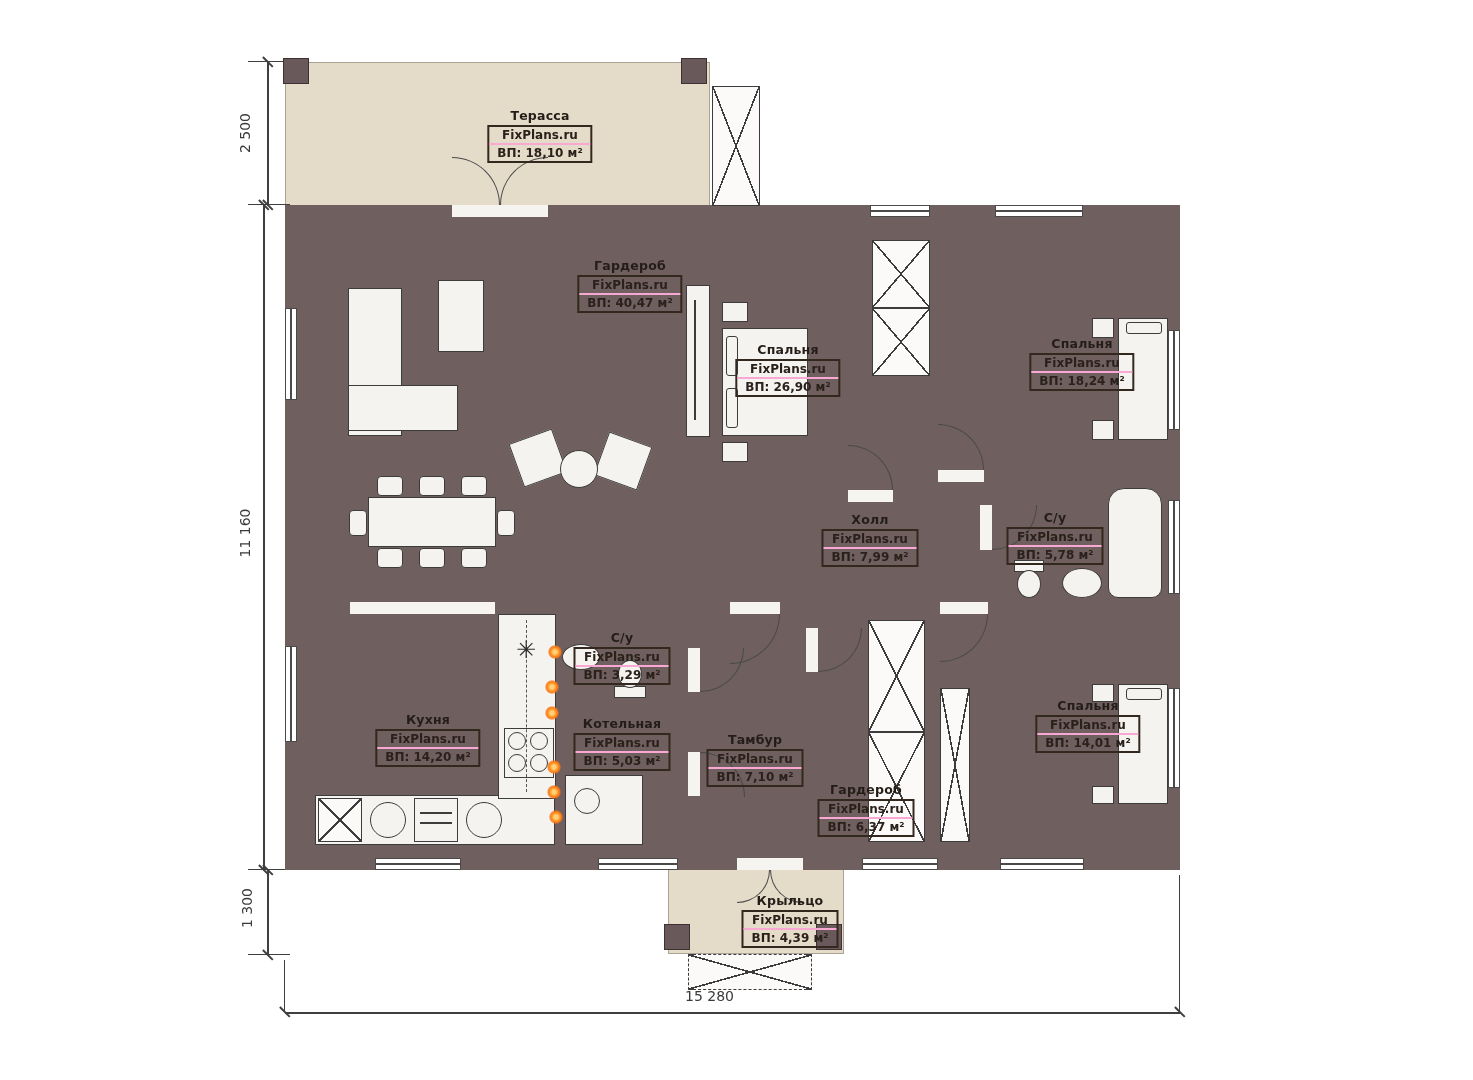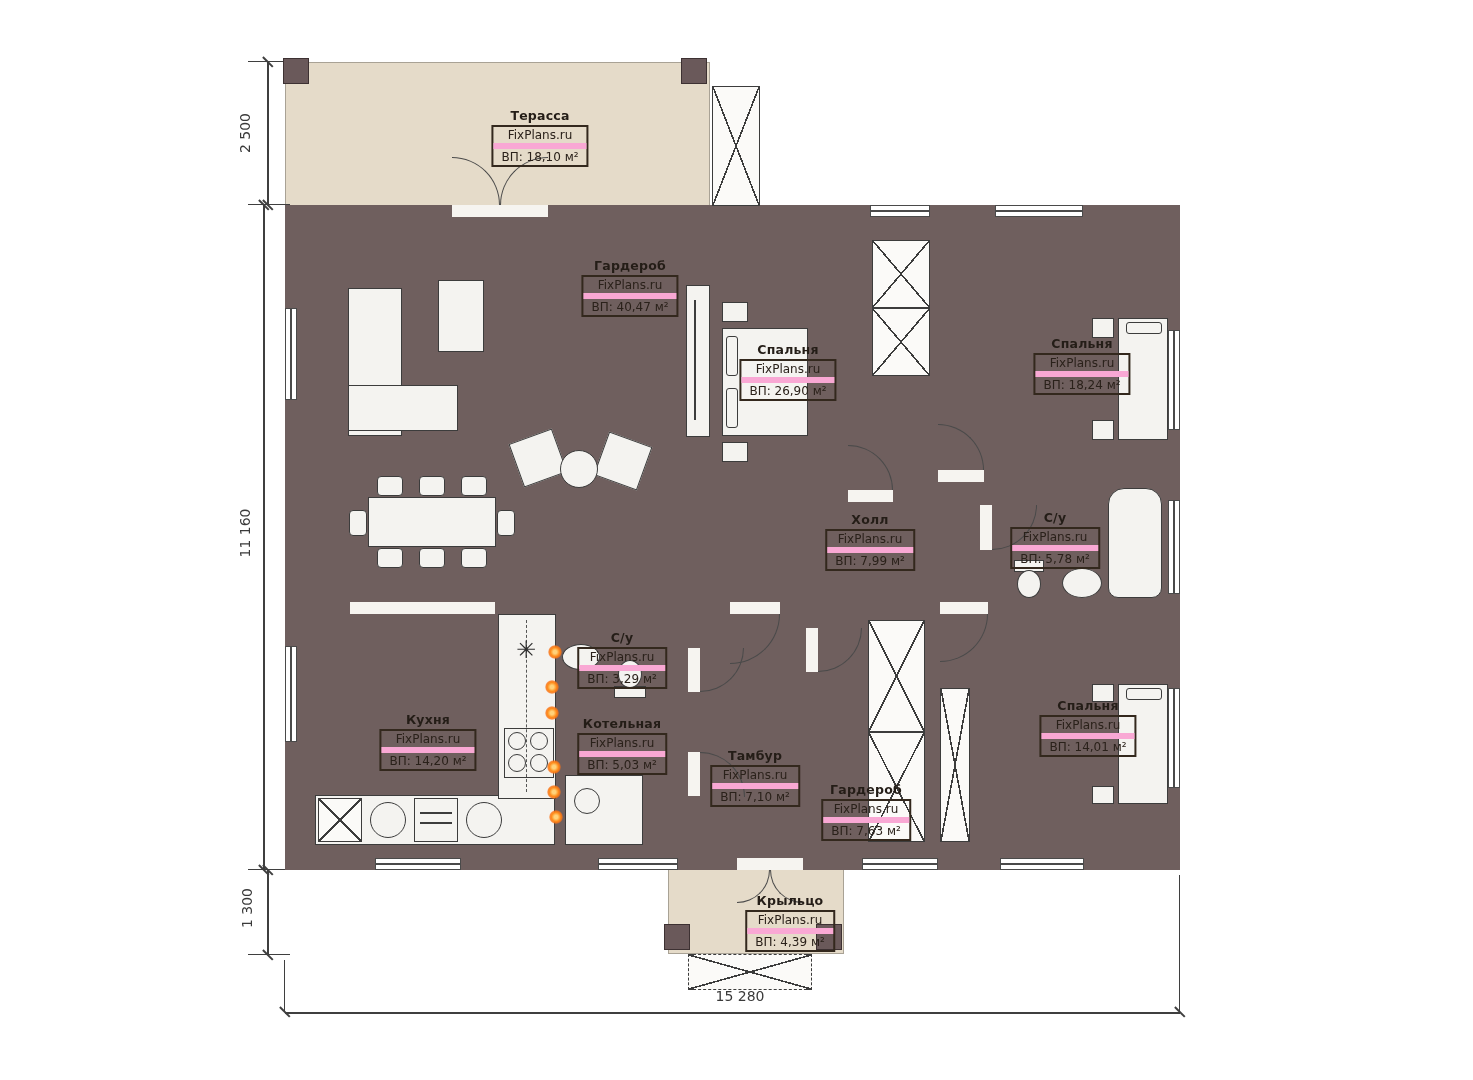--- a/index.html
+++ b/index.html
@@ -42,22 +42,22 @@
     linear-gradient(to bottom right, transparent calc(50% - .8px), #3c3c3c calc(50% - .8px) calc(50% + .8px), transparent calc(50% + .8px));}
   .inner-line-v{background:#3c3c3c;z-index:21;}
   .inner-line-h{background:#3c3c3c;z-index:21;}
   .dash-v{border-left:1.5px dashed #555;z-index:21;}
   .omark{width:14px;height:14px;border-radius:50%;z-index:25;
     background:radial-gradient(circle,#ffd27a 0 18%,#ff8c1a 45%,rgba(249,115,22,.85) 60%,rgba(249,115,22,0) 75%);}
   
   .rl{position:absolute;transform:translateX(-50%);text-align:center;color:#241d17;z-index:30;}
   .rt{font-size:12.5px;font-weight:bold;margin-bottom:2px;letter-spacing:.2px;}
   .rb{display:inline-block;border:2px solid #33281d;}
-  .rr{font-size:12px;font-weight:normal;padding:1px 8px;white-space:nowrap;color:#2a211a;}
-  .r2{border-top:6px solid #f9a8d4;}
+  .rr{font-size:12px;font-weight:bold;padding:1px 8px;white-space:nowrap;color:#2a211a;}
+  .r2{border-top:2px solid #f9a8d4;}
   
   .dline{background:#3f3f3f;z-index:5;}
   .tick{width:14px;height:1.5px;background:#3f3f3f;transform:rotate(45deg);z-index:6;}
   .dtext{font-size:14px;color:#3a3a3a;z-index:6;white-space:nowrap;}
   .vtext{transform:rotate(-90deg);transform-origin:center;}
   .snow{font-size:24px;color:#2e2e2e;z-index:22;line-height:1;}
 </style>
 </head>
 <body>
 
@@ -77,21 +77,21 @@
   <div class="abs tick" style="left:261px;top:204px"></div>
   <div class="abs tick" style="left:257px;top:204px"></div>
   <div class="abs tick" style="left:257px;top:869px"></div>
   <div class="abs tick" style="left:261px;top:869px"></div>
   <div class="abs tick" style="left:261px;top:954px"></div>
   <div class="abs tick" style="left:278px;top:1011px"></div>
   <div class="abs tick" style="left:1173px;top:1011px"></div>
   <div class="abs dtext vtext" style="left:215px;top:125px;width:60px;text-align:center">2 500</div>
   <div class="abs dtext vtext" style="left:210px;top:525px;width:70px;text-align:center">11 160</div>
   <div class="abs dtext vtext" style="left:217px;top:900px;width:60px;text-align:center">1 300</div>
-  <div class="abs dtext" style="left:685px;top:988px;width:110px;text-align:center">15 280</div>
+  <div class="abs dtext" style="left:685px;top:988px;width:110px;">15 280</div>
 
   <div class="abs f-beige" style="left:285px;top:62px;width:425px;height:145px"></div>
   <div class="abs post" style="left:283px;top:58px;width:26px;height:26px"></div>
   <div class="abs post" style="left:681px;top:58px;width:26px;height:26px"></div>
   <div class="abs xbox" style="left:712px;top:86px;width:48px;height:120px"></div>
 
   <div class="abs f-beige" style="left:668px;top:858px;width:176px;height:96px"></div>
   <div class="abs post" style="left:664px;top:924px;width:26px;height:26px"></div>
   <div class="abs post" style="left:816px;top:924px;width:26px;height:26px"></div>
   <div class="abs xbox" style="left:688px;top:954px;width:124px;height:36px;border-style:dashed"></div>
@@ -291,32 +291,32 @@
       <div class="rr r2">ВП: 3,29 м²</div>
     </div>
   </div>
   <div class="rl" style="left:622px;top:716px">
     <div class="rt">Котельная</div>
     <div class="rb">
       <div class="rr">FixPlans.ru</div>
       <div class="rr r2">ВП: 5,03 м²</div>
     </div>
   </div>
-  <div class="rl" style="left:755px;top:748px">
+  <div class="rl" style="left:755px;top:732px">
     <div class="rt">Тамбур</div>
     <div class="rb">
       <div class="rr">FixPlans.ru</div>
       <div class="rr r2">ВП: 7,10 м²</div>
     </div>
   </div>
   <div class="rl" style="left:866px;top:782px">
     <div class="rt">Гардероб</div>
     <div class="rb">
       <div class="rr">FixPlans.ru</div>
-      <div class="rr r2">ВП: 7,63 м²</div>
+      <div class="rr r2">ВП: 6,37 м²</div>
     </div>
   </div>
   <div class="rl" style="left:1088px;top:698px">
     <div class="rt">Спальня</div>
     <div class="rb">
       <div class="rr">FixPlans.ru</div>
       <div class="rr r2">ВП: 14,01 м²</div>
     </div>
   </div>
   <div class="rl" style="left:790px;top:893px">

